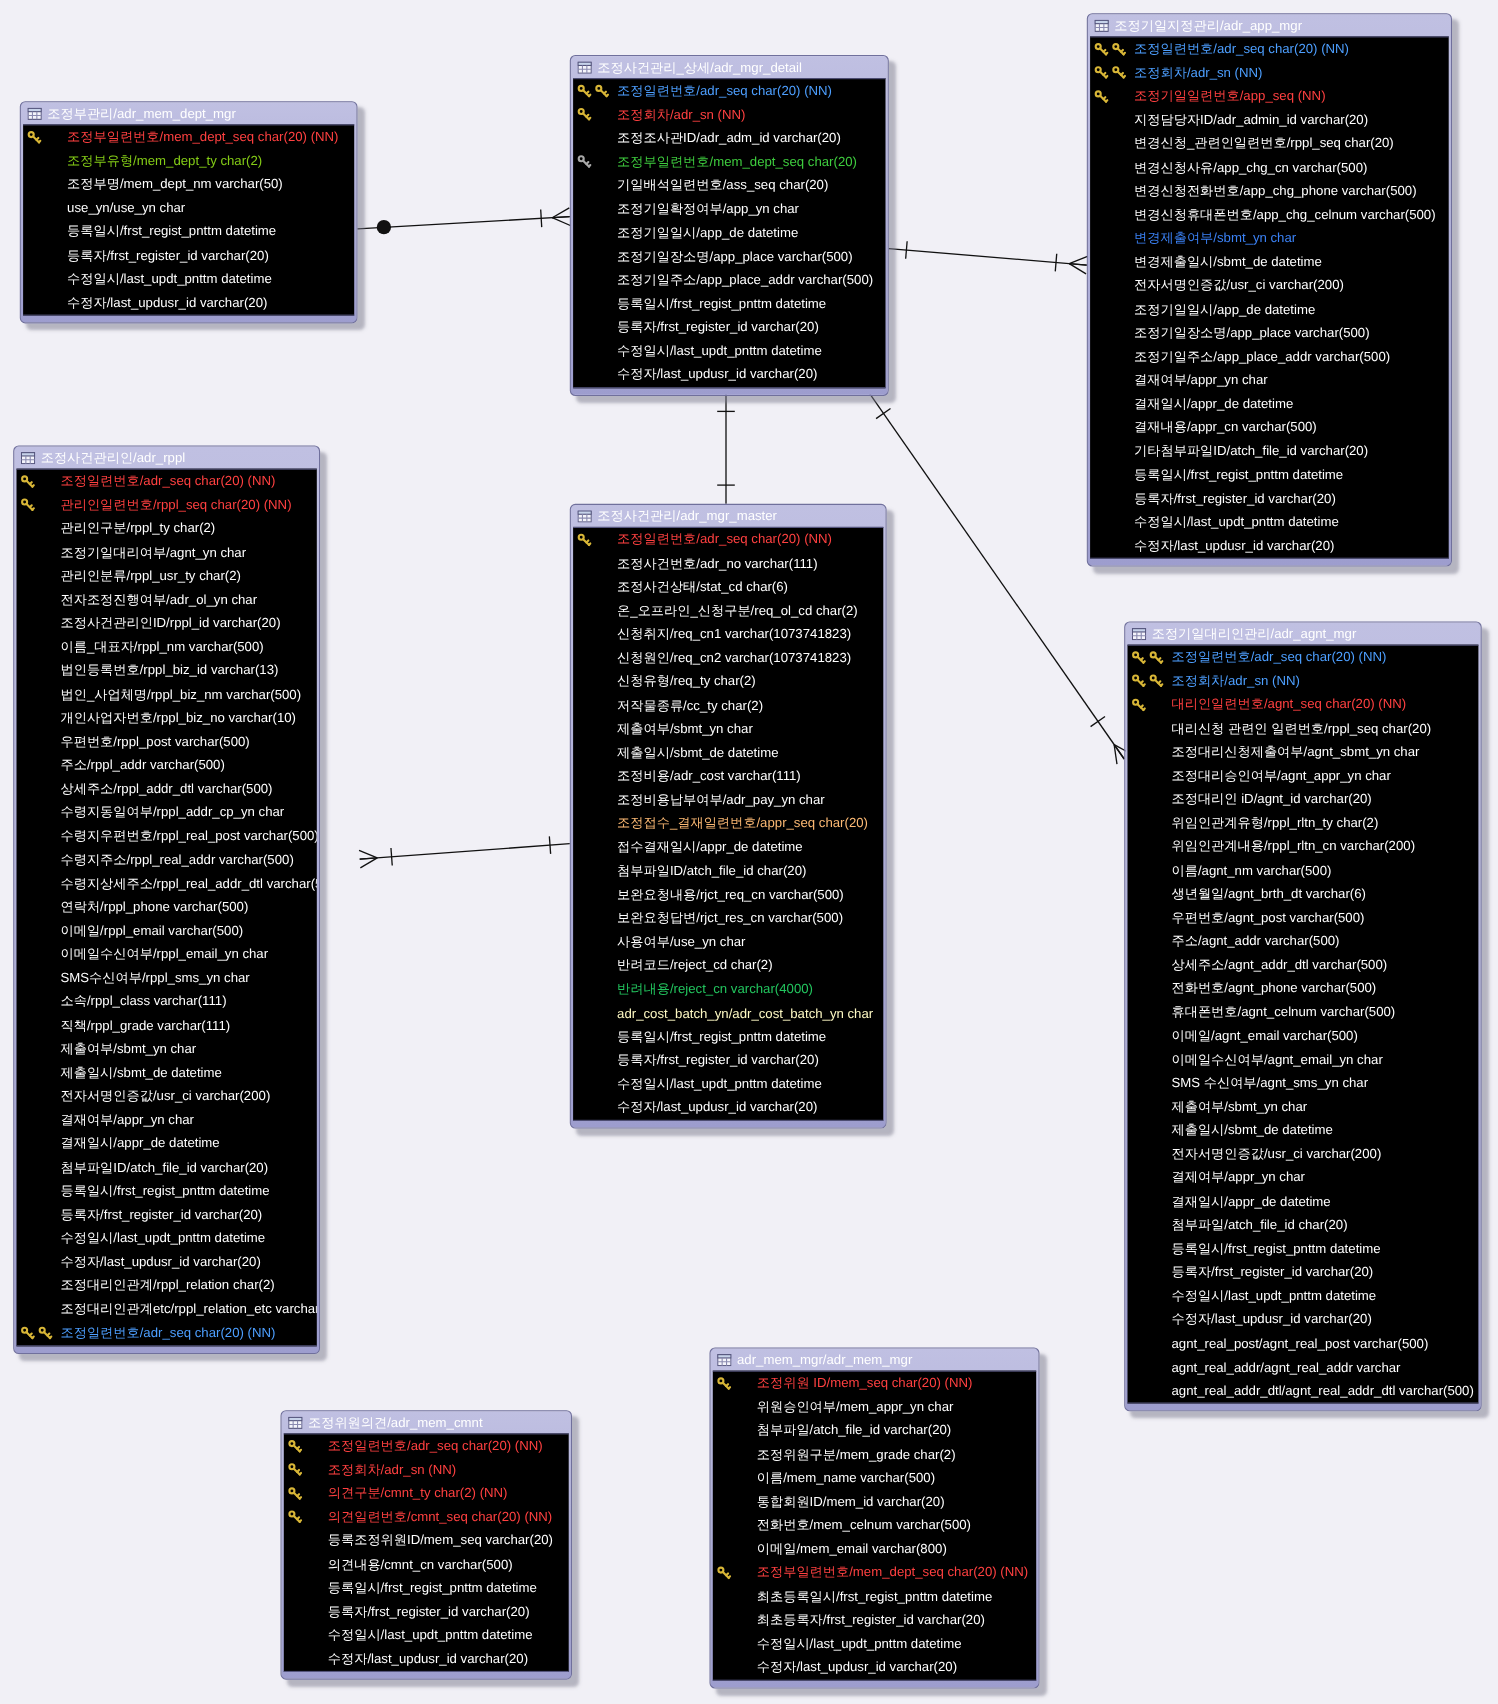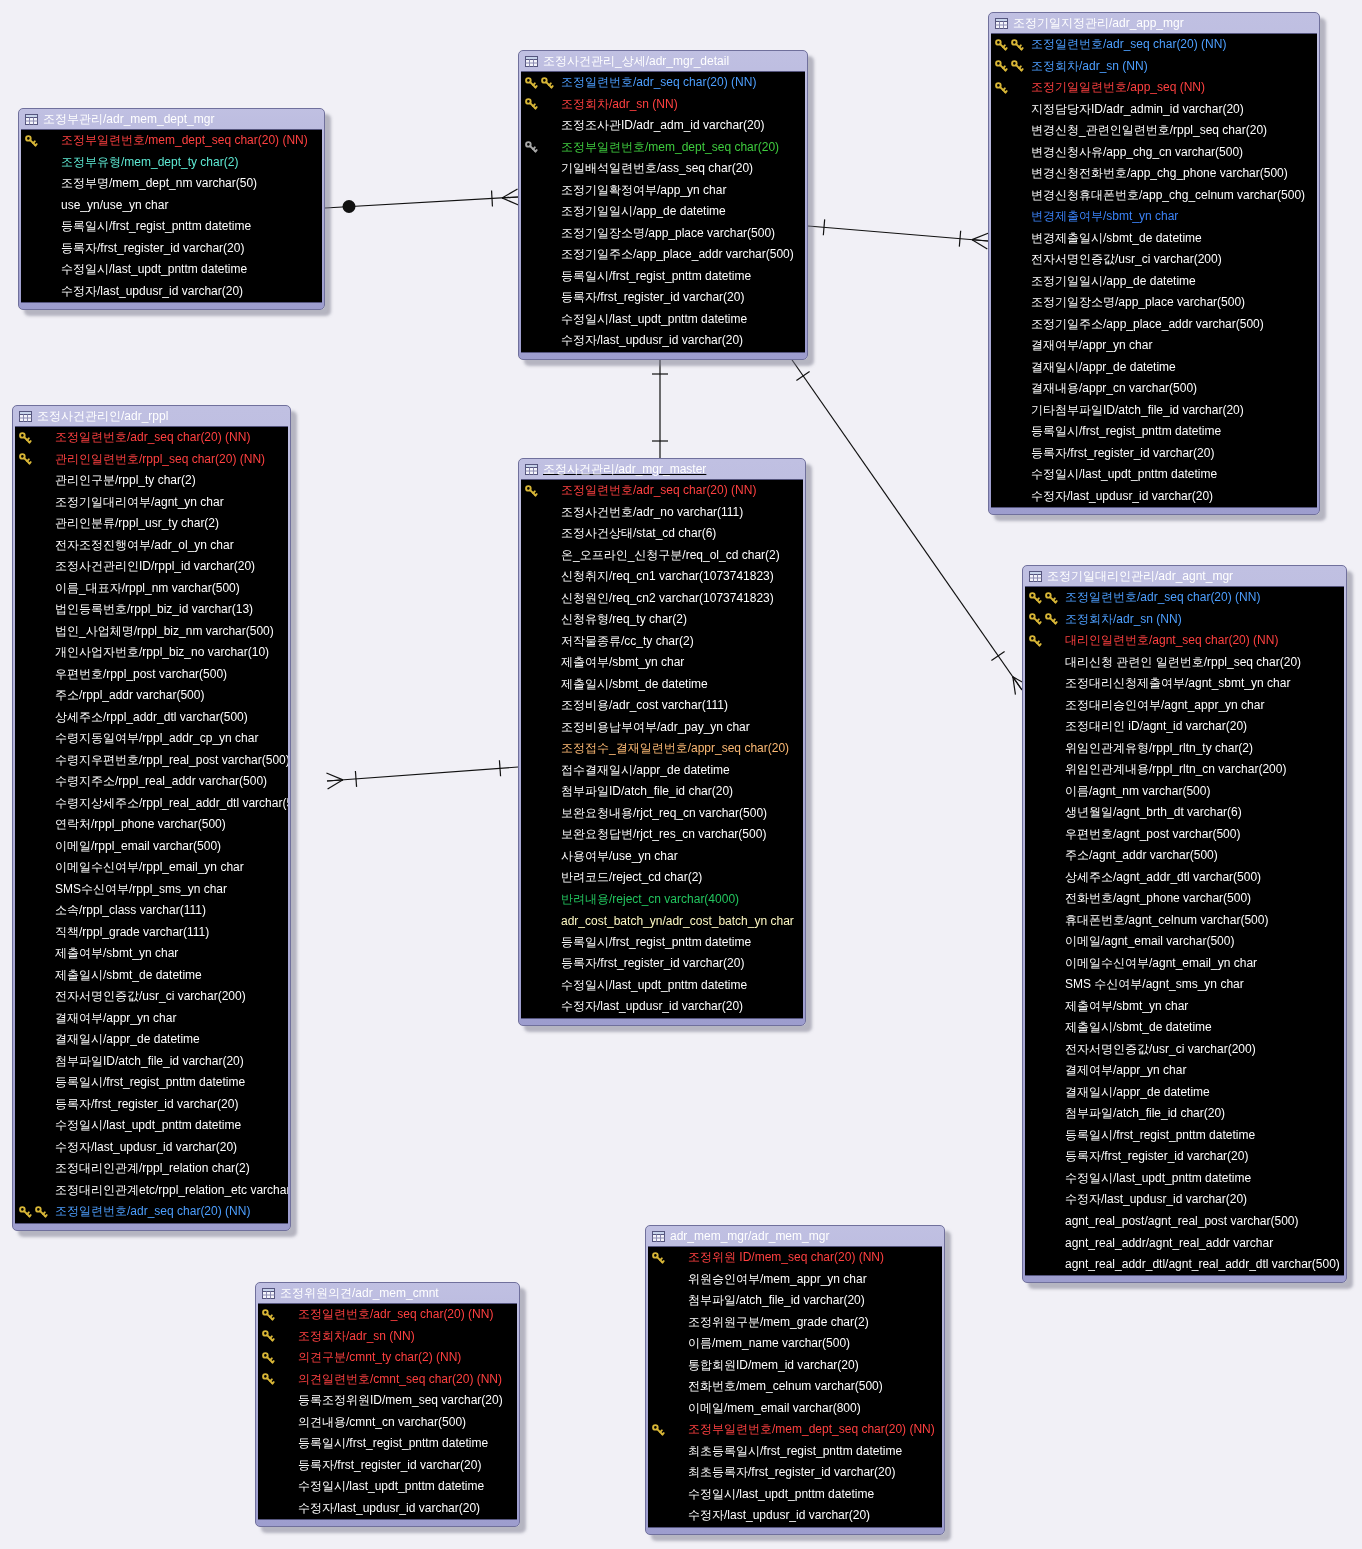--- a/index.html
+++ b/index.html
@@ -64,21 +64,21 @@
       <g>
         <line x1="327" y1="781" x2="518" y2="767" stroke="#111111" stroke-width="1.2"></line>
         <line x1="342.9571911431166" y1="779.8303629528606" x2="327.5848185235697" y2="788.9785955715583" stroke="#111111" stroke-width="1.2"></line>
         <line x1="342.9571911431166" y1="779.8303629528606" x2="326.4151814764303" y2="773.0214044284417" stroke="#111111" stroke-width="1.2"></line>
         <line x1="342.9571911431166" y1="779.8303629528606" x2="327" y2="781" stroke="#111111" stroke-width="1.2"></line>
         <line x1="355.4151814764303" y1="770.9214044284416" x2="356.5848185235697" y2="786.8785955715583" stroke="#111111" stroke-width="1.2"></line>
         <line x1="499.4151814764303" y1="760.3214044284416" x2="500.5848185235697" y2="776.2785955715583" stroke="#111111" stroke-width="1.2"></line>
       </g>
     </svg>
   <div id="table-layer">
-      <div class="table" style="left: 18px; top: 108px; width: 307px;">
+      <div class="table" style="left: 18px; top: 92px; width: 307px;">
         <div class="thead">
           <span class="ticon">
             <svg width="13" height="11" viewBox="0 0 13 11">
               <rect x="0.5" y="0.5" width="12" height="10" fill="#f4f4fb" stroke="#55557d"></rect>
               <rect x="0.5" y="0.5" width="12" height="3" fill="#c7d3ea" stroke="#55557d"></rect>
               <path d="M0.5 7H12.5M4.5 3.5V10.5M8.5 3.5V10.5" stroke="#8a8ab0" fill="none"></path>
             </svg>
           </span>
           <span class="ttitle">조정부관리/adr_mem_dept_mgr</span>
         </div>
@@ -93,21 +93,21 @@
                     <path d="M10.4 10.4l2-2"></path>
                     <path d="M13 13l1.5-1.5"></path>
                   </g>
                 </svg>
               </span>
             </span>
             <span class="ftext" style="color:#ff4040">조정부일련번호/mem_dept_seq char(20) (NN)</span>
           </div>
           <div class="row">
             <span class="keys"></span>
-            <span class="ftext" style="color:#5eead4">조정부유형/mem_dept_ty char(2)</span>
+            <span class="ftext" style="color:#84cc16">조정부유형/mem_dept_ty char(2)</span>
           </div>
           <div class="row">
             <span class="keys"></span>
             <span class="ftext" style="color:#ffffff">조정부명/mem_dept_nm varchar(50)</span>
           </div>
           <div class="row">
             <span class="keys"></span>
             <span class="ftext" style="color:#ffffff">use_yn/use_yn char</span>
           </div>
           <div class="row">
@@ -594,21 +594,21 @@
                     <path d="M13 13l1.5-1.5"></path>
                   </g>
                 </svg>
               </span>
             </span>
             <span class="ftext" style="color:#4d9fff">조정일련번호/adr_seq char(20) (NN)</span>
           </div>
         </div>
         <div class="tfoot"></div>
       </div>
-      <div class="table" style="left: 518px; top: 458px; width: 288px; text-decoration: underline;">
+      <div class="table" style="left: 518px; top: 458px; width: 288px;">
         <div class="thead">
           <span class="ticon">
             <svg width="13" height="11" viewBox="0 0 13 11">
               <rect x="0.5" y="0.5" width="12" height="10" fill="#f4f4fb" stroke="#55557d"></rect>
               <rect x="0.5" y="0.5" width="12" height="3" fill="#c7d3ea" stroke="#55557d"></rect>
               <path d="M0.5 7H12.5M4.5 3.5V10.5M8.5 3.5V10.5" stroke="#8a8ab0" fill="none"></path>
             </svg>
           </span>
           <span class="ttitle">조정사건관리/adr_mgr_master</span>
         </div>

